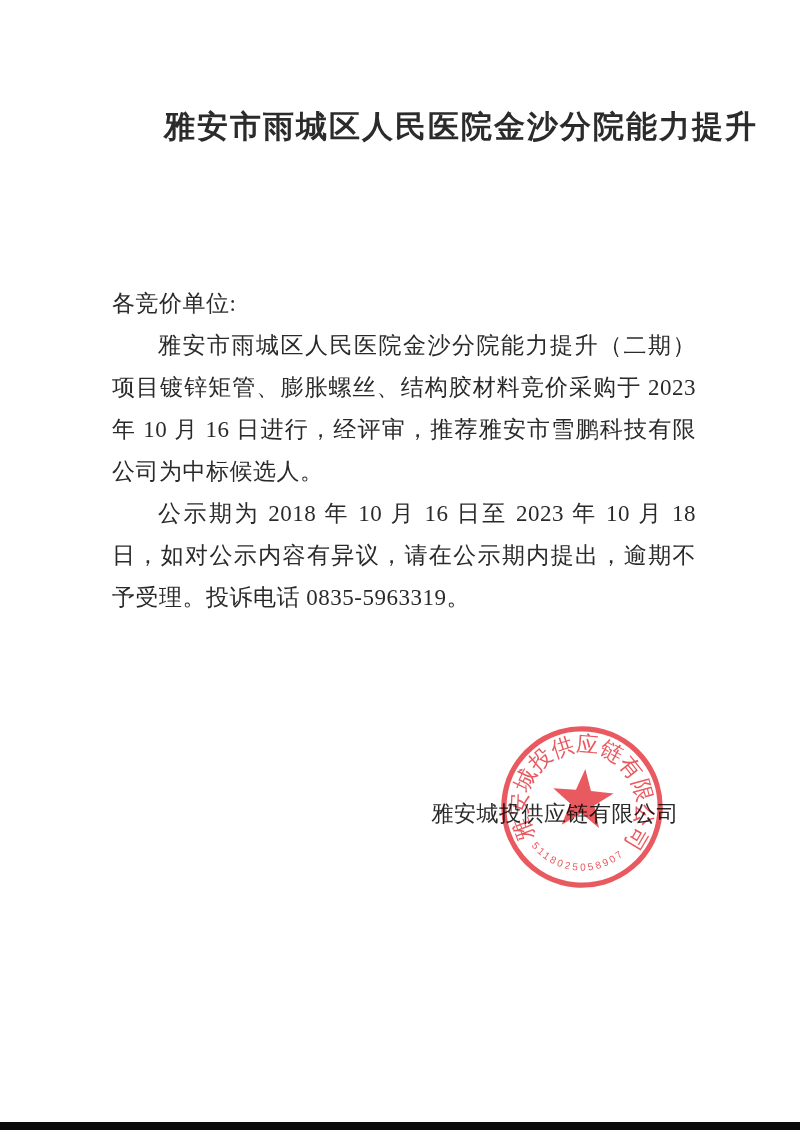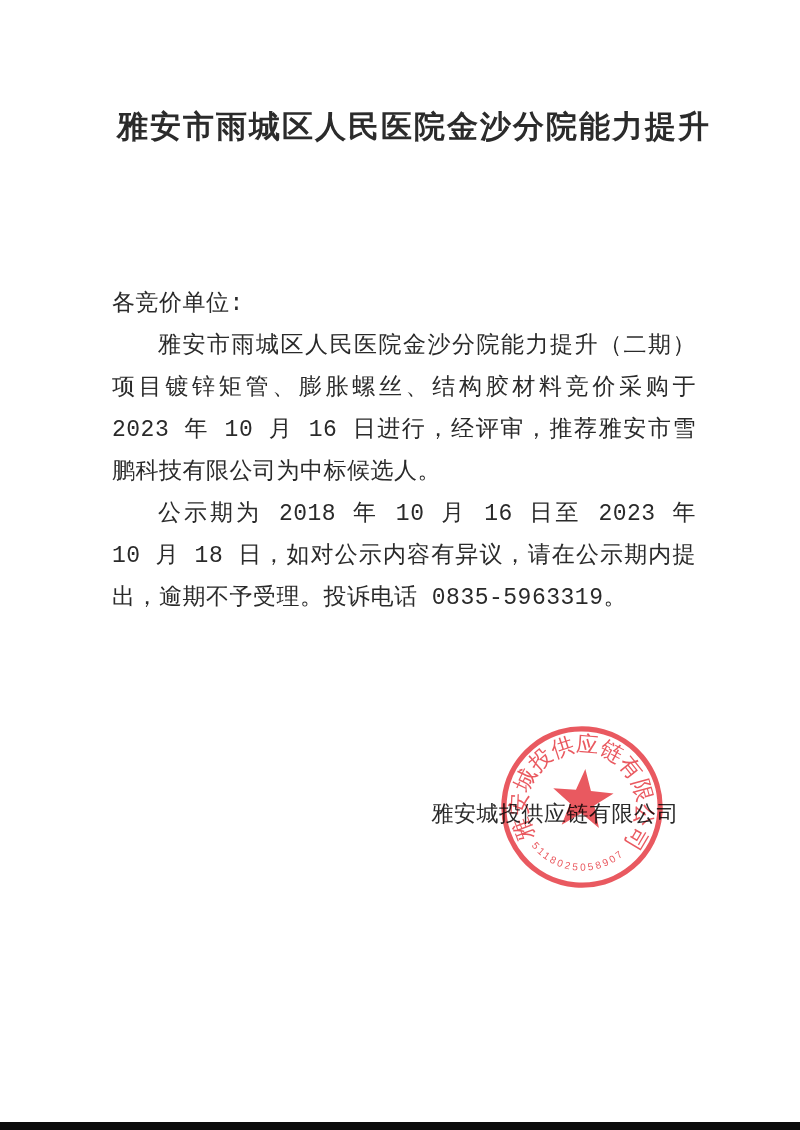--- a/index.html
+++ b/index.html
@@ -23,33 +23,33 @@
     right: 42px;
     margin: 0;
     text-align: center;
     font-family: "Liberation Sans", sans-serif;
     font-weight: 700;
     font-size: 31px;
     line-height: 61px;
     letter-spacing: 2px;
     color: #2b2b2b;
   }
-  .doc-title .tline { display: block; }
+  .doc-title .tline { display: block; text-align: right; }
   .doc-body {
     position: absolute;
     top: 283px;
     left: 112px;
     width: 584px;
     font-size: 23px;
     line-height: 42px;
     letter-spacing: 0.5px;
     text-align: justify;
     color: #2a2a2a;
   }
-  .doc-body p { margin: 0; font-family: Liberation Mono, monospace; }
+  .doc-body p { margin: 0; }
   .doc-body p.indent { text-indent: 2em; }
   .signature {
     position: absolute;
     top: 791px;
     left: 0;
     right: 0;
     font-size: 22px;
     line-height: 46px;
     color: #2a2a2a;
   }

